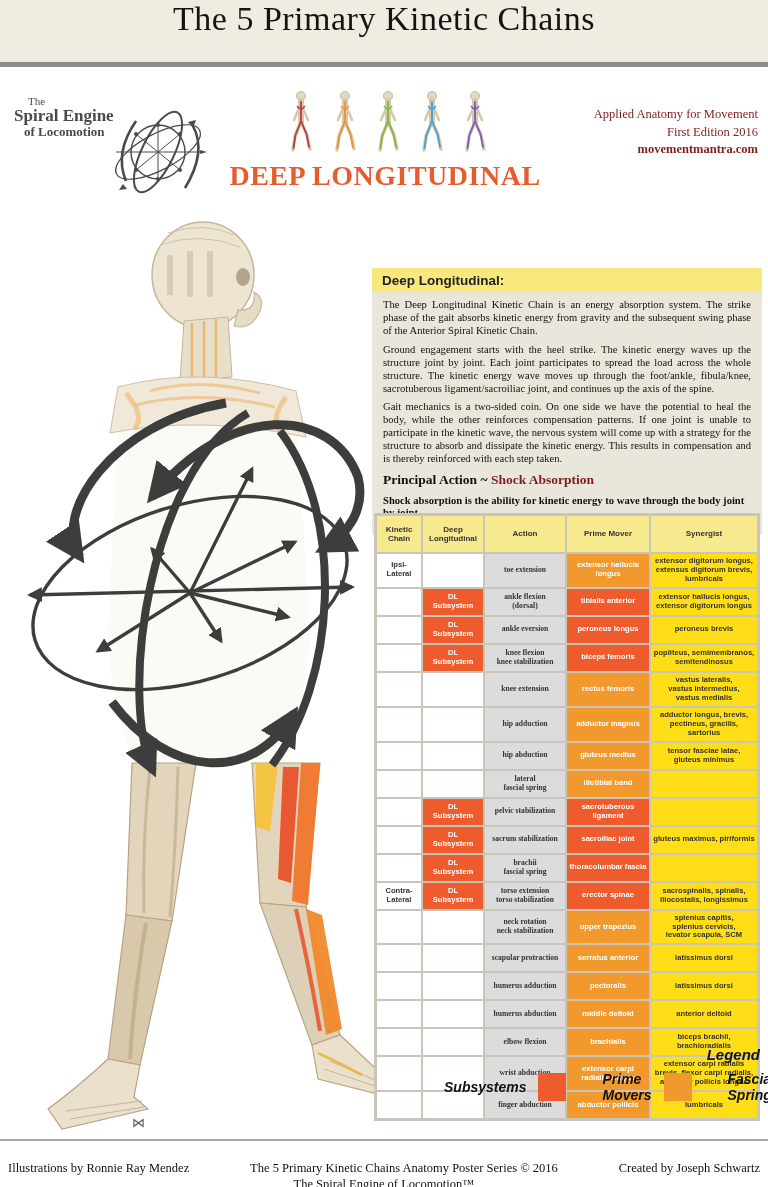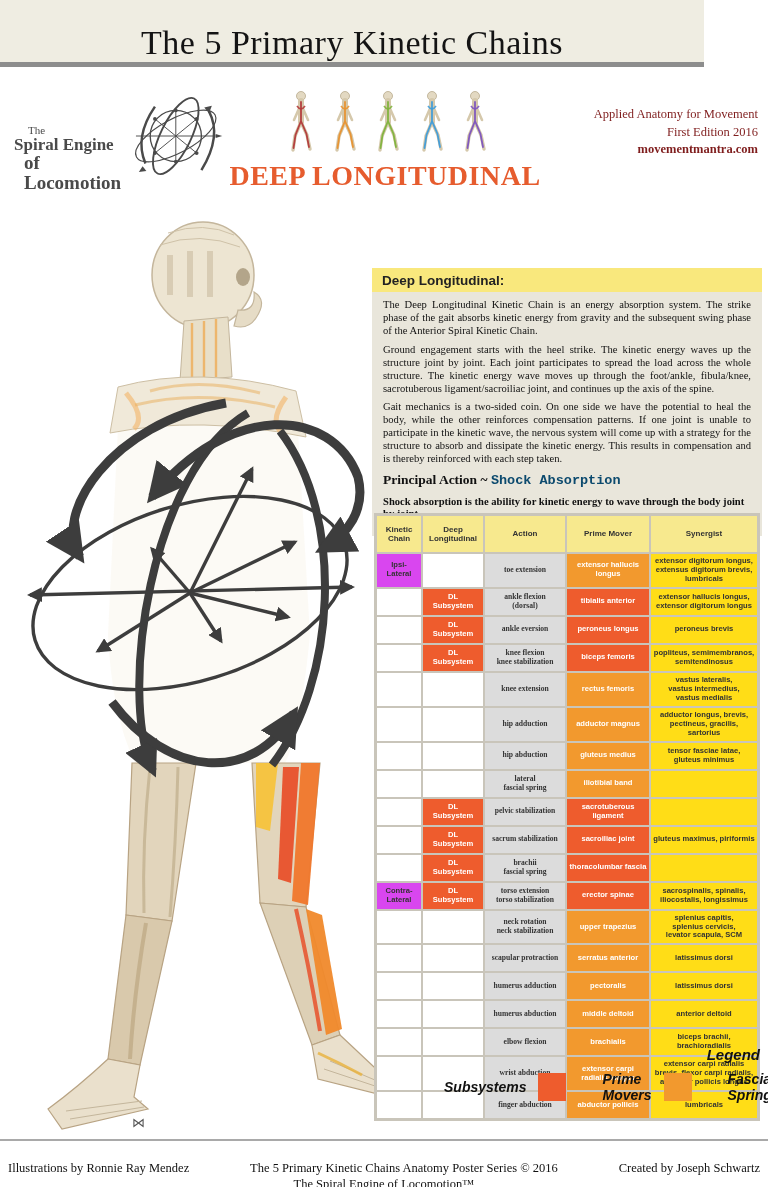--- a/index.html
+++ b/index.html
@@ -1,47 +1,47 @@
 <!DOCTYPE html>
 <html><head>
 <meta charset="utf-8">
 <style>
   html,body{margin:0;padding:0;}
   body{width:768px;height:1187px;position:relative;background:#fff;font-family:"Liberation Sans",sans-serif;overflow:hidden;}
   .abs{position:absolute;}
 
   
-  .title-band{left:0;top:0;width:704px;height:62px;background:#efede2;border-bottom:5px solid #8d8d8d;display:flex;align-items:flex-end;justify-content:center;}
+  .title-band{left:0;top:0;width:768px;height:62px;background:#efede2;border-bottom:5px solid #8d8d8d;display:flex;align-items:flex-start;justify-content:center;}
   .title-band h1{margin:0;font-family:"Liberation Serif",serif;font-weight:400;font-size:34px;color:#141414;letter-spacing:.5px;}
 
   
-  .logo{left:14px;top:80px;width:215px;display:flex;align-items:flex-end;}
+  .logo{left:14px;top:96px;width:215px;display:flex;align-items:flex-start;}
   .logo-text{font-family:"Liberation Serif",serif;color:#4a4a4a;text-align:left;line-height:1.02;margin-right:-18px;z-index:2;}
   .logo-text .l1{font-size:11px;padding-left:14px;}
   .logo-text .l2{font-size:17px;font-weight:700;}
-  .logo-text .l3{font-size:19px;font-weight:700;padding-left:10px;}
+  .logo-text .l3{font-size:13px;font-weight:700;padding-left:10px;}
   .edition{right:10px;top:106px;width:190px;text-align:right;font-family:"Liberation Serif",serif;font-size:12.5px;color:#7f1d1d;line-height:1.4;}
   .edition .site{font-weight:700;}
   .figures{left:288px;top:88px;width:200px;height:66px;display:flex;justify-content:space-between;align-items:flex-end;}
   .chain-title{left:215px;top:160px;width:340px;text-align:center;font-family:"Liberation Serif",serif;font-weight:700;font-size:28px;color:#e65c2e;letter-spacing:.5px;}
 
   
   .info{left:372px;top:268px;width:390px;}
   .info-head{background:#f9e87d;padding:5px 10px 4px;font-size:13.5px;font-weight:700;color:#222;}
   .info-body{background:#e9e6db;padding:7px 11px 9px;font-family:"Liberation Serif",serif;font-size:10.6px;line-height:1.22;color:#111;text-align:justify;}
   .info-body p{margin:0 0 6px;}
   .principal{font-size:13.5px;font-weight:700;margin:2px 0 3px;text-align:left;}
-  .principal .pa-val{color:#0c4a6e;font-family:Liberation Mono, monospace;}
+  .principal .pa-val{color:#7f1d1d;}
   .pa-desc{font-weight:700;font-size:10.6px;margin:0;text-align:left;}
 
   
   .ktable{left:374px;top:513px;width:380px;background:#c9c5ba;border:3px solid #c9c5ba;display:grid;grid-template-columns:44px 60px 80px 82px 106px;gap:2px;}
   .c{background:#fff;display:flex;align-items:center;justify-content:center;text-align:center;font-size:7.6px;font-weight:700;color:#333;padding:3px 2px;min-height:20px;white-space:pre-line;line-height:1.18;}
   .c.head{background:#f7e98e;font-size:8px;min-height:30px;}
-  .c.chain.filled{background:#d946ef;}
+  .c.chain.filled{background:#ffffff;}
   .c.sub.on{background:#ee5c2d;color:#fff;}
   .c.action{background:#dcdcdc;font-family:Liberation Serif, serif;}
   .c.pm{background:#f2992e;color:#fff;}
   .c.pm.hot{background:#ee5c2d;}
   .c.syn{background:#ffdd17;}
 
   
   .legend{right:8px;top:1046px;width:316px;}
   .legend-title{text-align:right;font-size:15px;font-weight:700;font-style:italic;color:#111;margin-bottom:8px;}
   .legend-grid{display:grid;grid-template-columns:1fr 1fr 1fr;column-gap:18px;row-gap:14px;gap:36px;}

